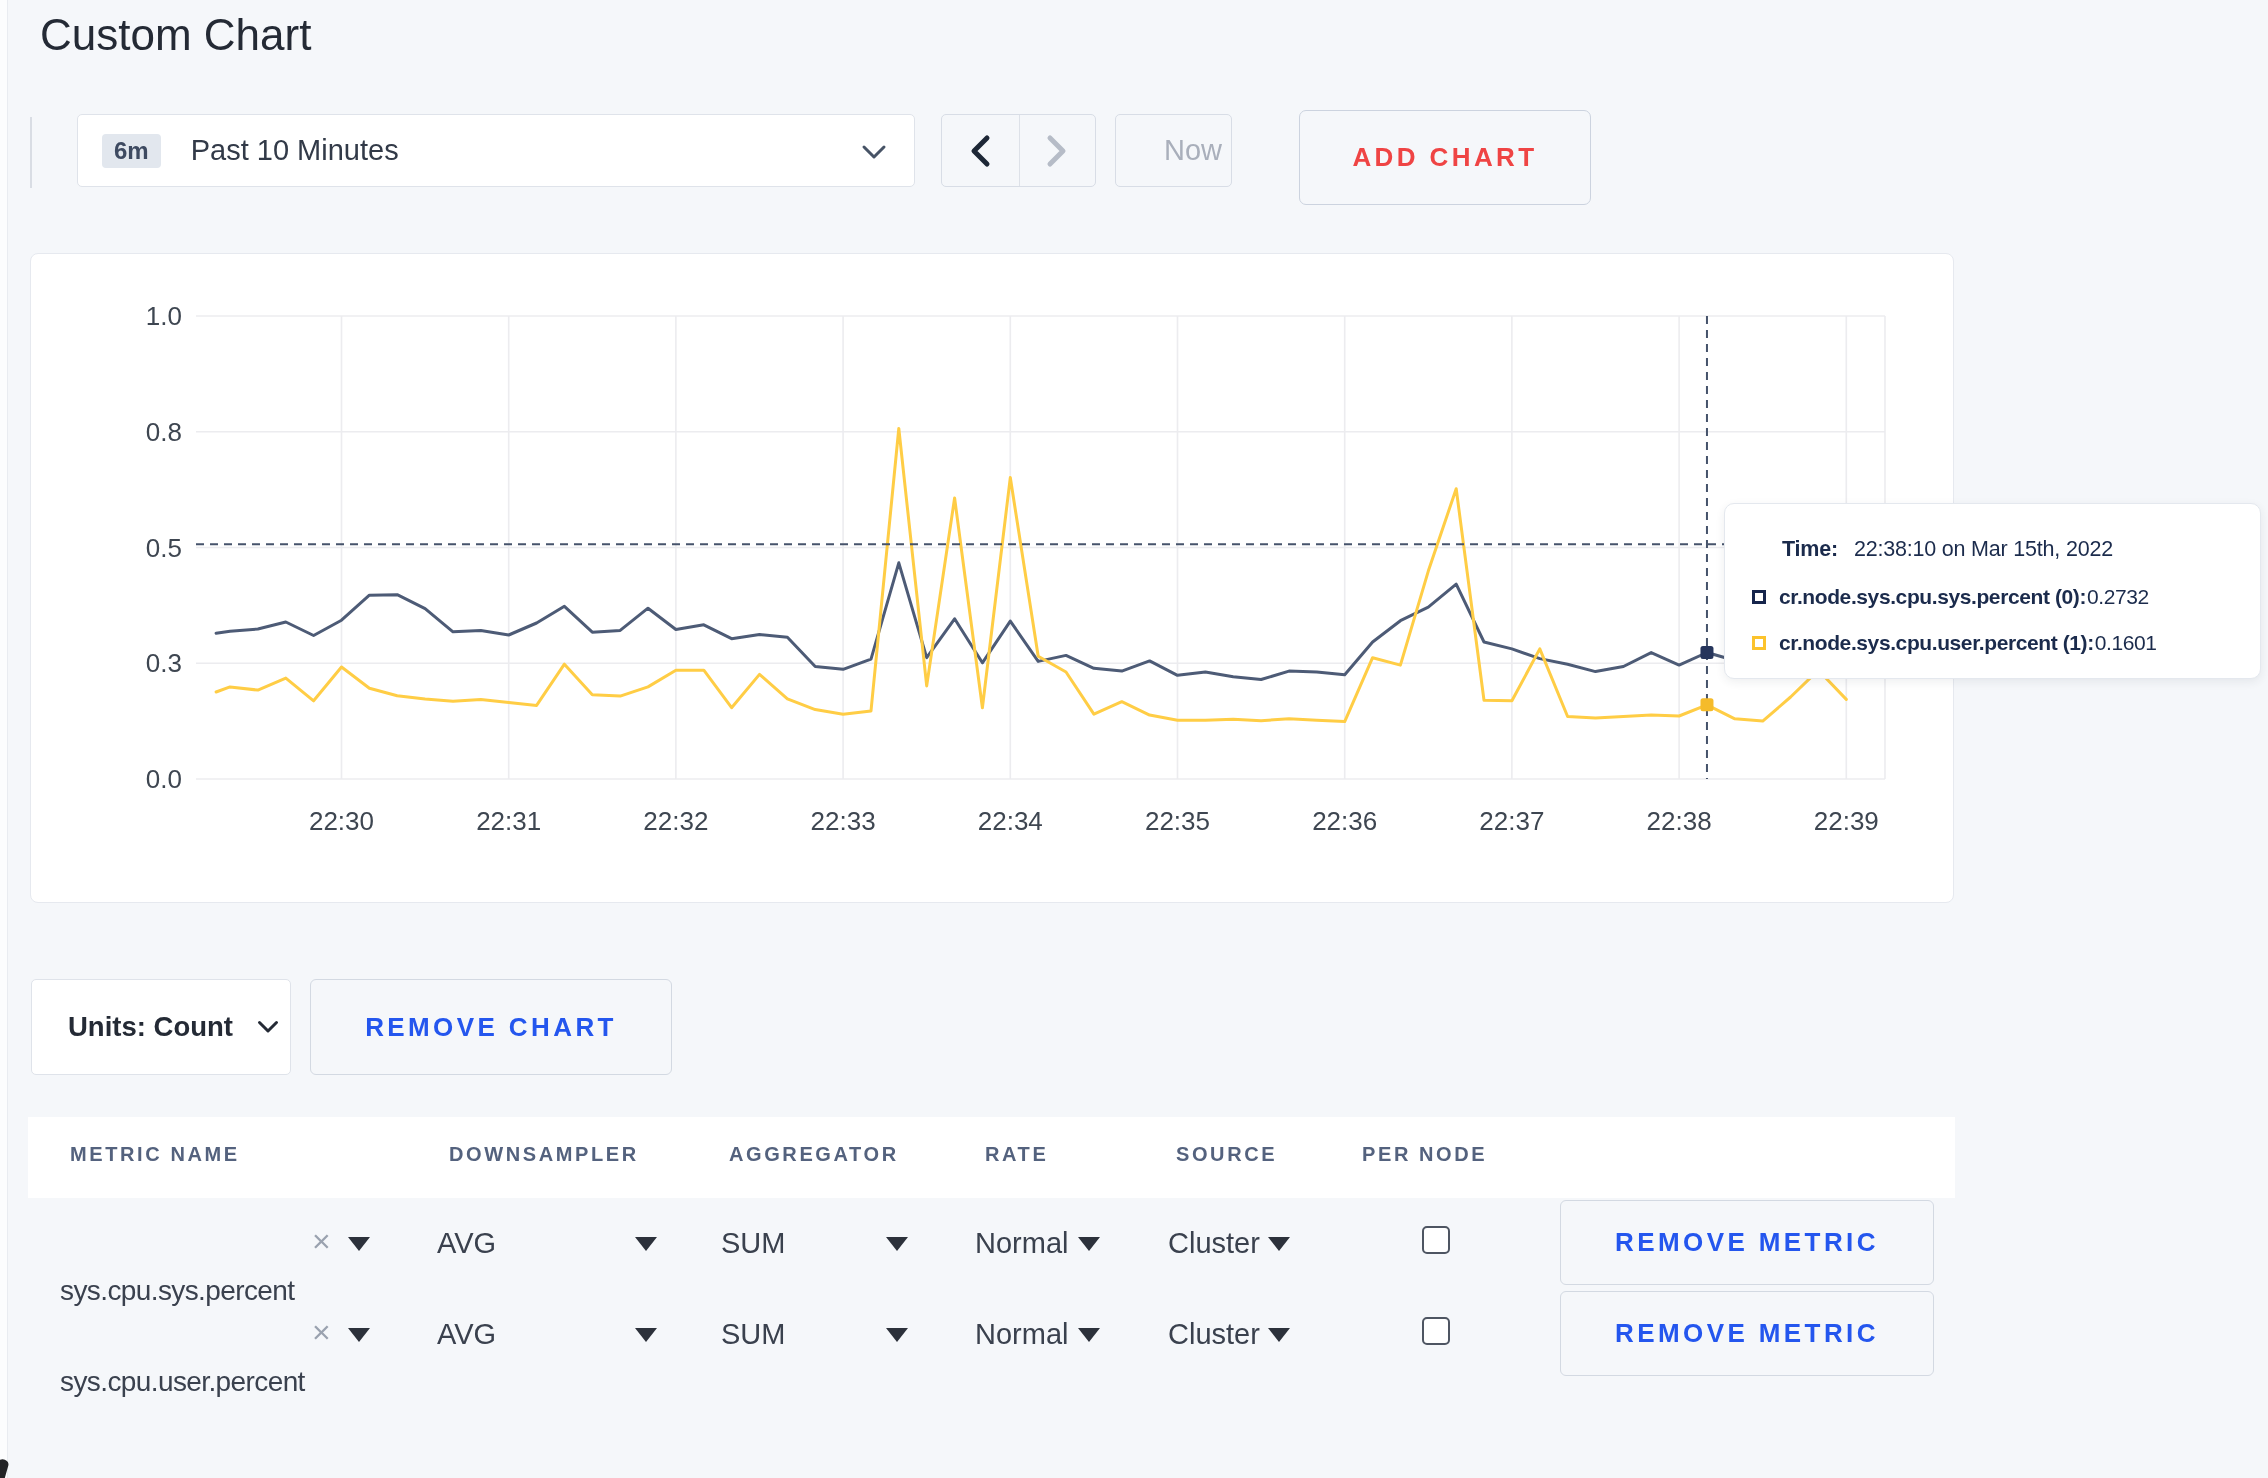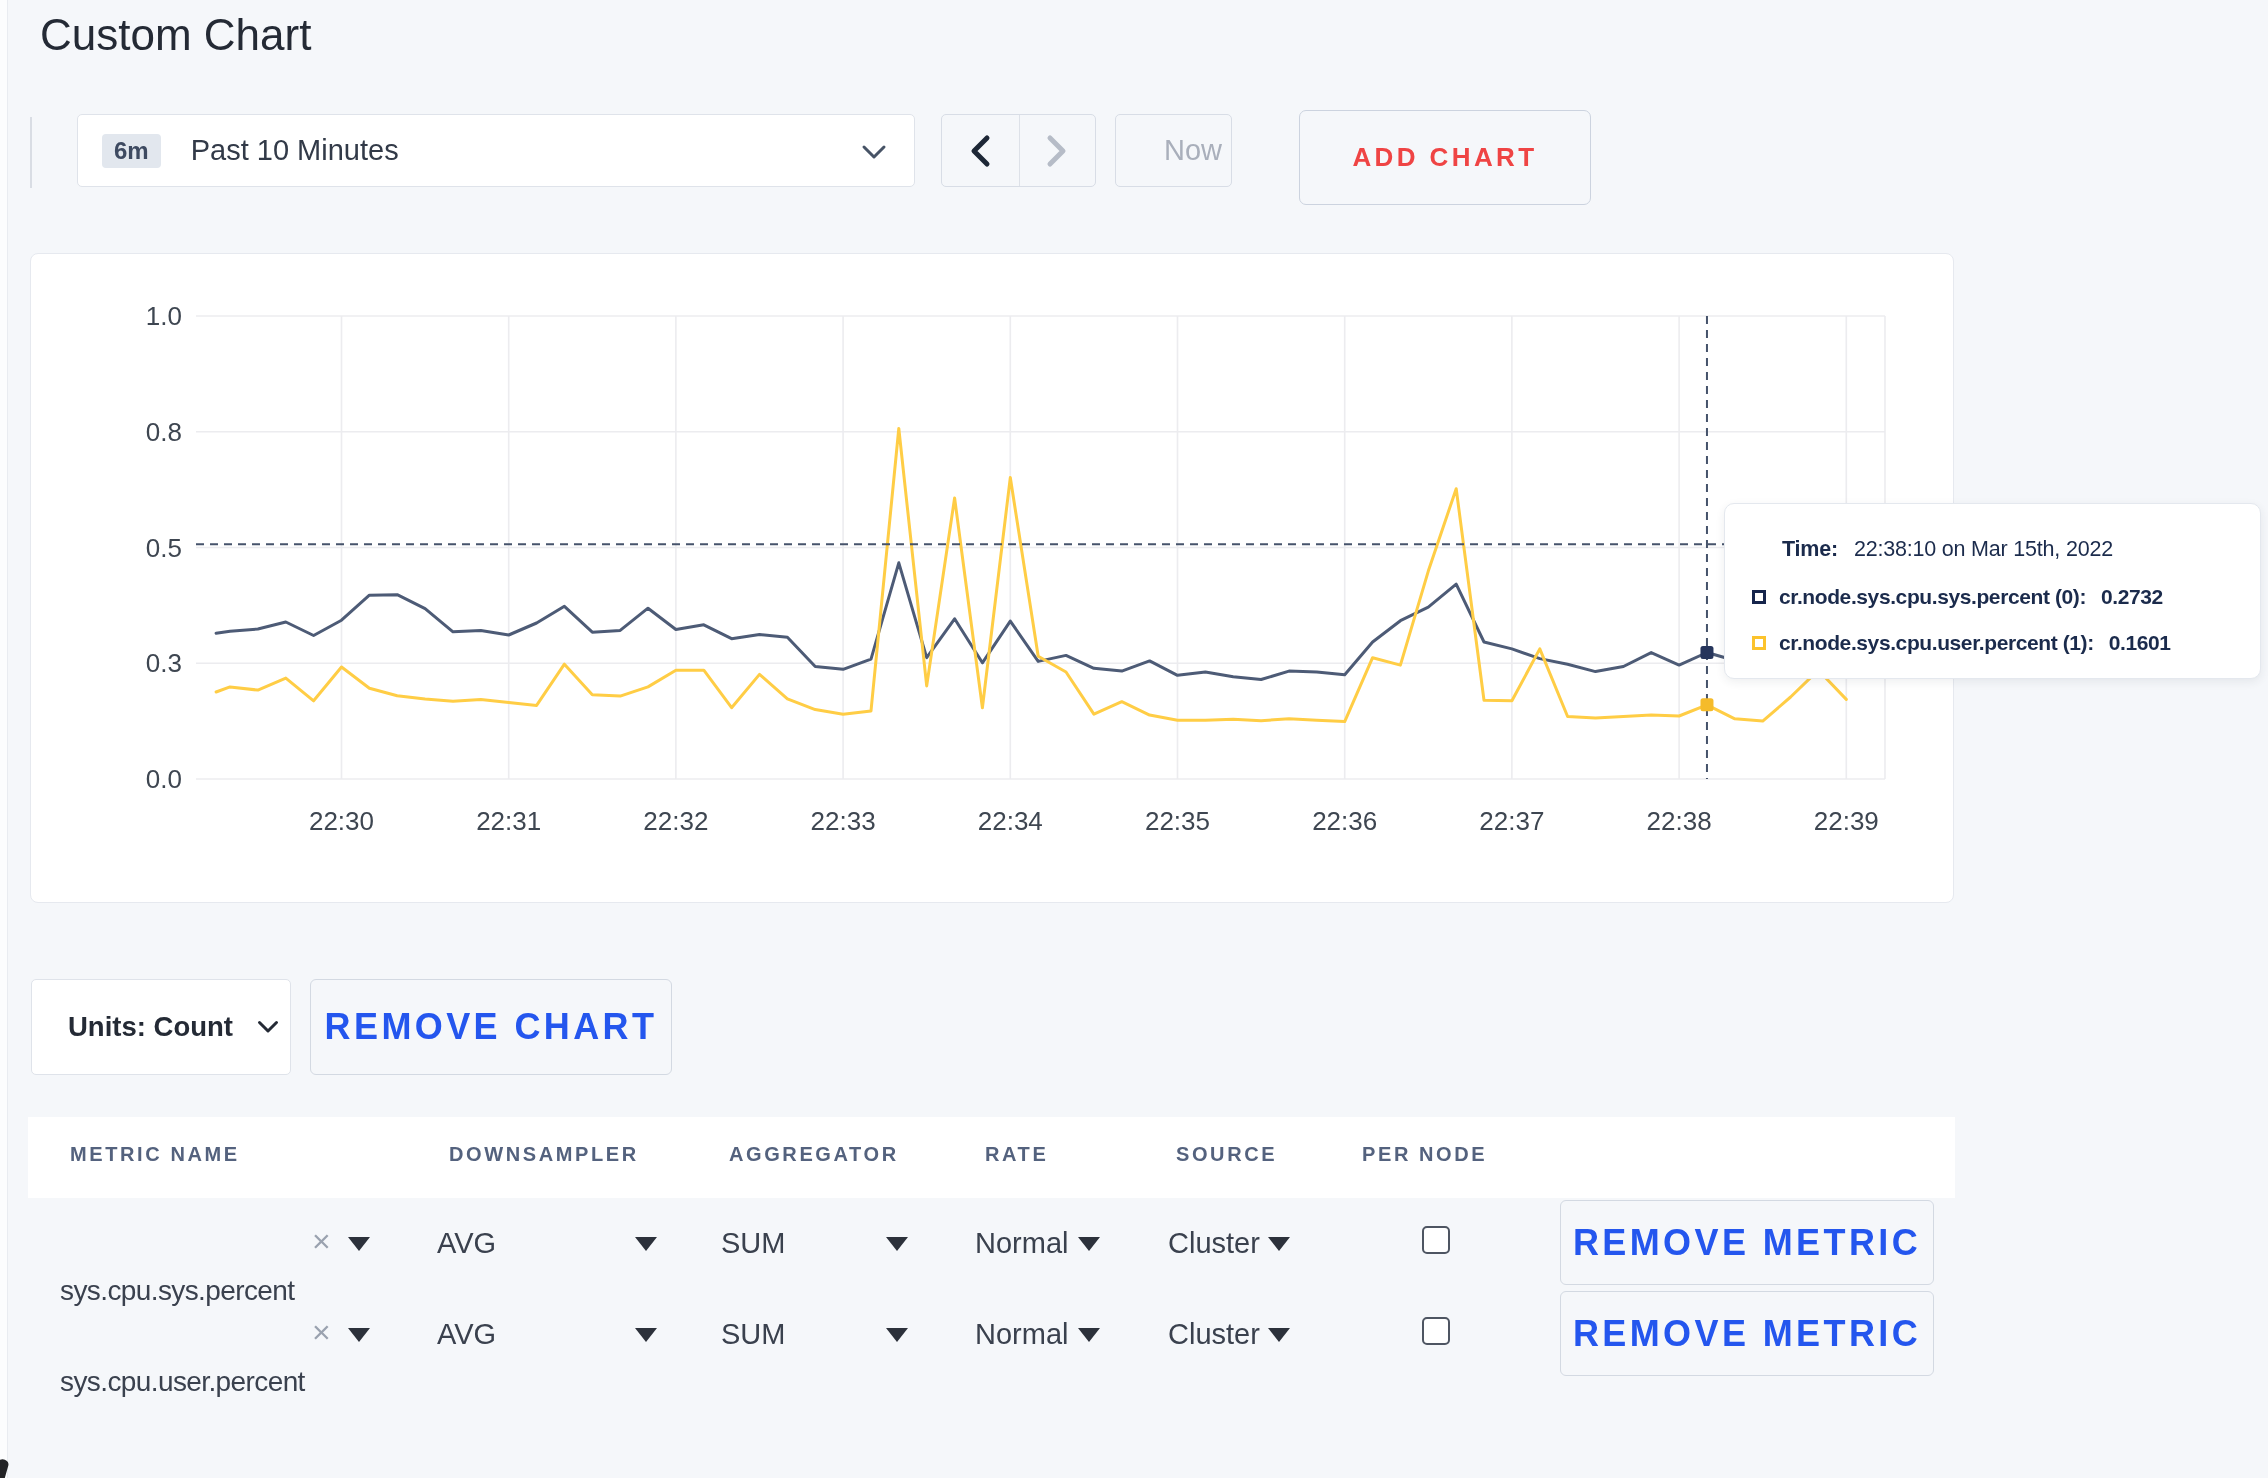--- a/index.html
+++ b/index.html
@@ -72,32 +72,32 @@
     color:#1b2b4c;
   }
   .chart-tooltip .tt-time-row { position:absolute; left:57px; top:28px; height:34px; display:flex; align-items:center; font-size:21.5px; letter-spacing:-0.2px; }
   .tt-bold { font-weight:700; }
   .tt-gap { display:inline-block; width:16px; }
   .tt-entry { position:absolute; left:27px; height:34px; display:flex; align-items:center; font-size:21px; letter-spacing:-0.4px; }
   .tt-entry .tt-square {
     width:14px; height:14px; border-width:3.5px; border-style:solid;
     margin-right:13px; flex:none; background:#fff;
   }
-  .tt-entry .tt-val { margin-left:15px; font-weight:700;text-align:right; }
+  .tt-entry .tt-val { margin-left:1px; font-weight:400;text-align:right; }
   
   .units-select {
     position:absolute; left:31px; top:979px; width:260px; height:96px;
     background:#ffffff; border:1px solid #dfe3ea; border-radius:5px;
     display:flex; align-items:center; cursor:pointer;
   }
   .units-select span { margin-left:36px; font-size:27.5px; font-weight:700; color:#242a35; white-space:nowrap; }
   .units-select svg { margin-left:24px; flex:none; }
   .ghost-btn {
     background:transparent; border:1px solid #d3d9e2; border-radius:6px;
-    font-family:inherit; font-size:36px; font-weight:700; letter-spacing:3.4px;
+    font-family:inherit; font-size:26px; font-weight:700; letter-spacing:3.4px;
     color:#2456ee; cursor:pointer;
   }
   .remove-chart-btn { position:absolute; left:310px; top:979px; width:362px; height:96px; }
   .add-metric-btn  { position:absolute; left:48px;  top:1381px; width:308px; height:85px; }
   
   .table-header {
     position:absolute; left:28px; top:1117px; width:1927px; height:81px;
     background:#ffffff;
   }
   .th-label {

